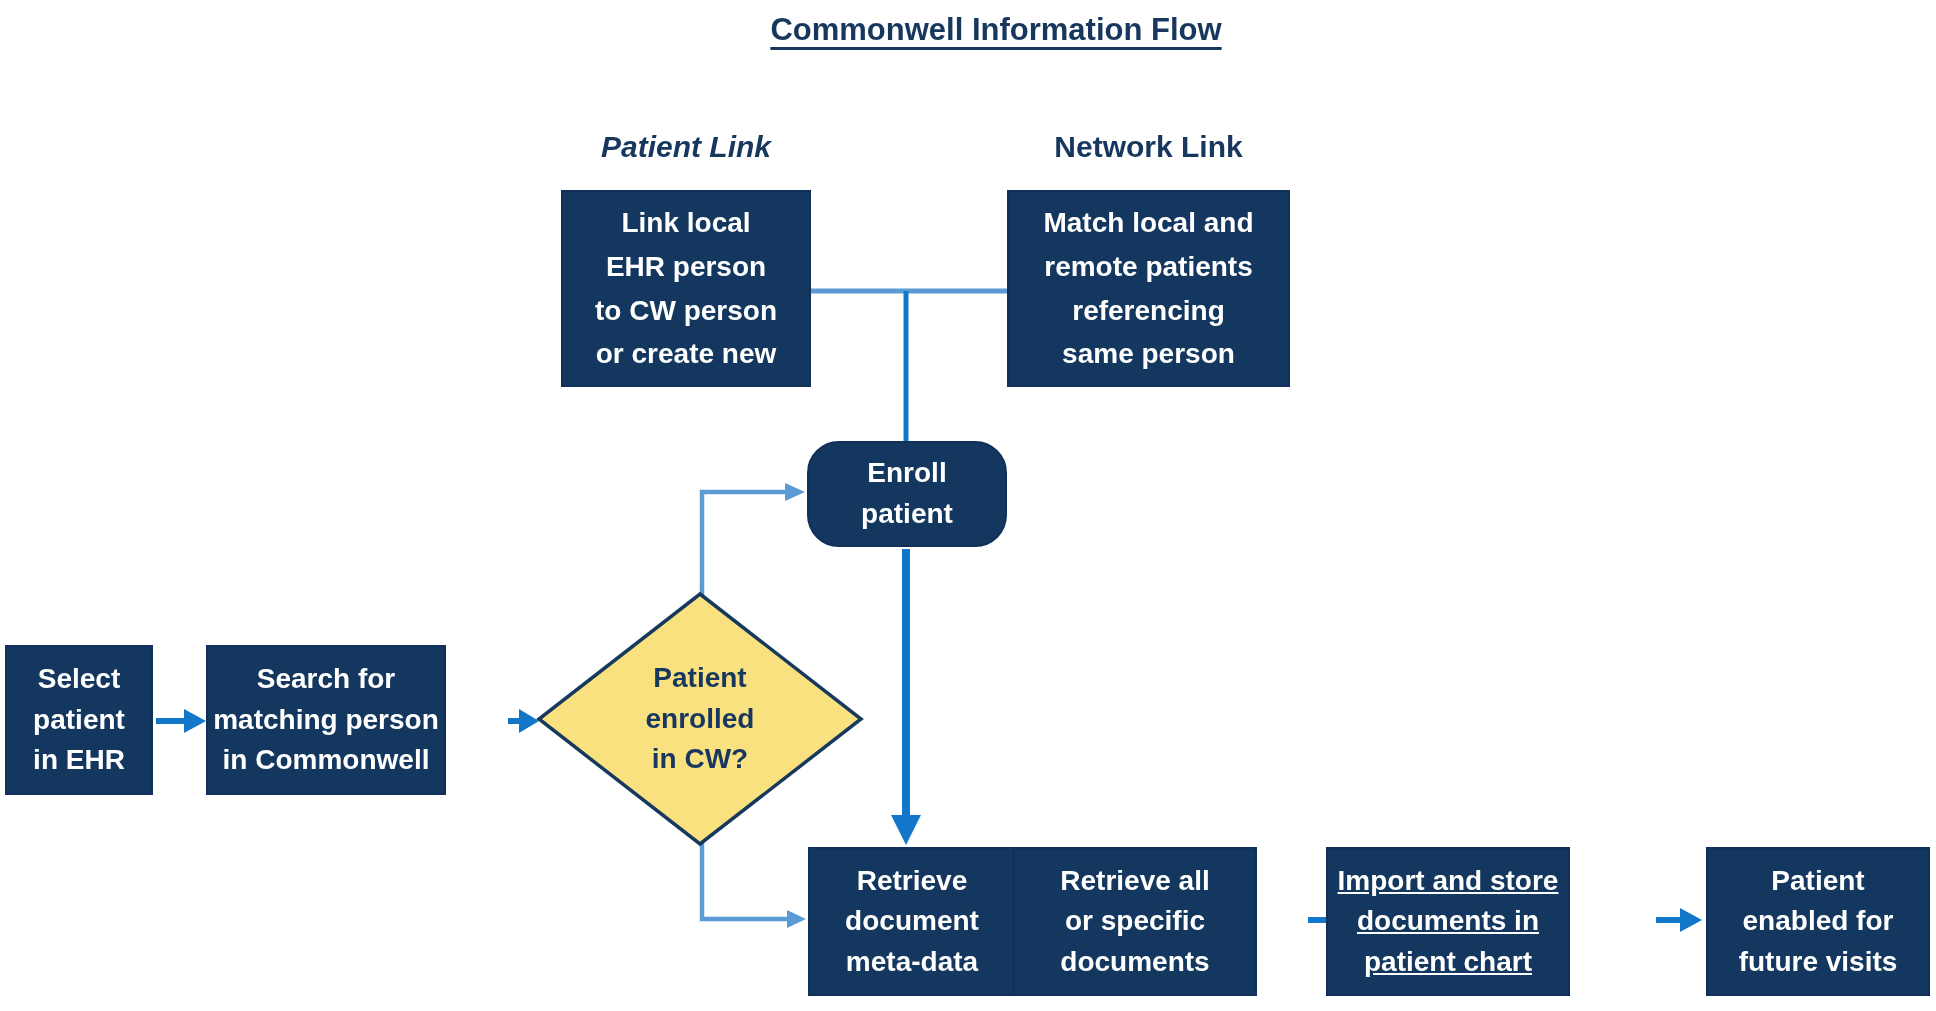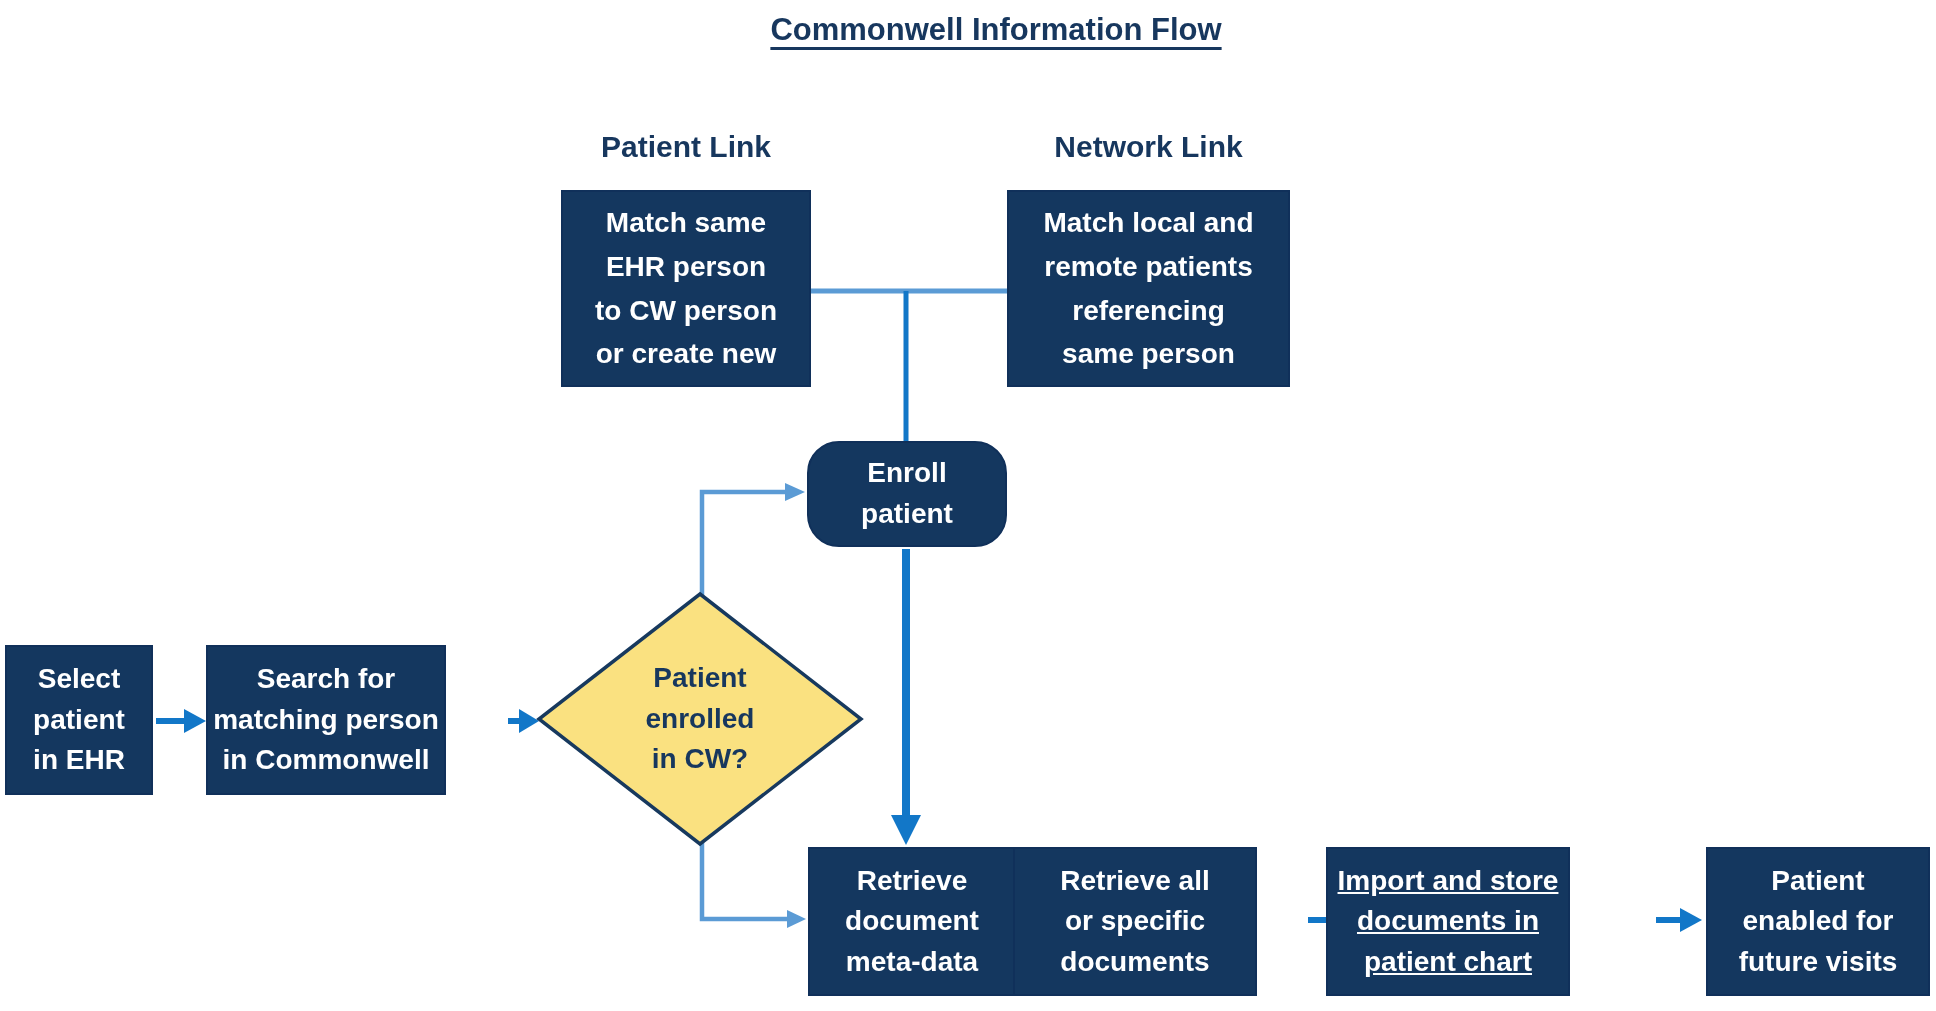--- a/index.html
+++ b/index.html
@@ -126,25 +126,25 @@
     <polygon class="head-light" points="785,483 805,492 785,501"></polygon>
 
     <polyline class="pl-light" points="702,840 702,919 788,919"></polyline>
     <polygon class="head-light" points="787,910 806,919 787,928"></polygon>
 
     <polygon class="diamond-shape" points="700,594 861,719 700,844 539,719"></polygon>
   </svg>
 
   <div class="title">Commonwell Information Flow</div>
 
-  <div class="section-label" style="left:561px;top:130px;width:250px;">Patient Link</div>
+  <div class="section-label" style="left:561px;top:130px;width:250px;font-style:italic;">Patient Link</div>
   <div class="section-label" style="left:1007px;top:130px;width:283px;">Network Link</div>
 
   <div class="node lh-tall" style="left:561px;top:190px;width:250px;height:197px;">
-    <span class="node-text">Match same
+    <span class="node-text">Link local
 EHR person
 to CW person
 or create new</span>
   </div>
 
   <div class="node lh-tall" style="left:1007px;top:190px;width:283px;height:197px;">
     <span class="node-text">Match local and
 remote patients
 referencing
 same person</span>

